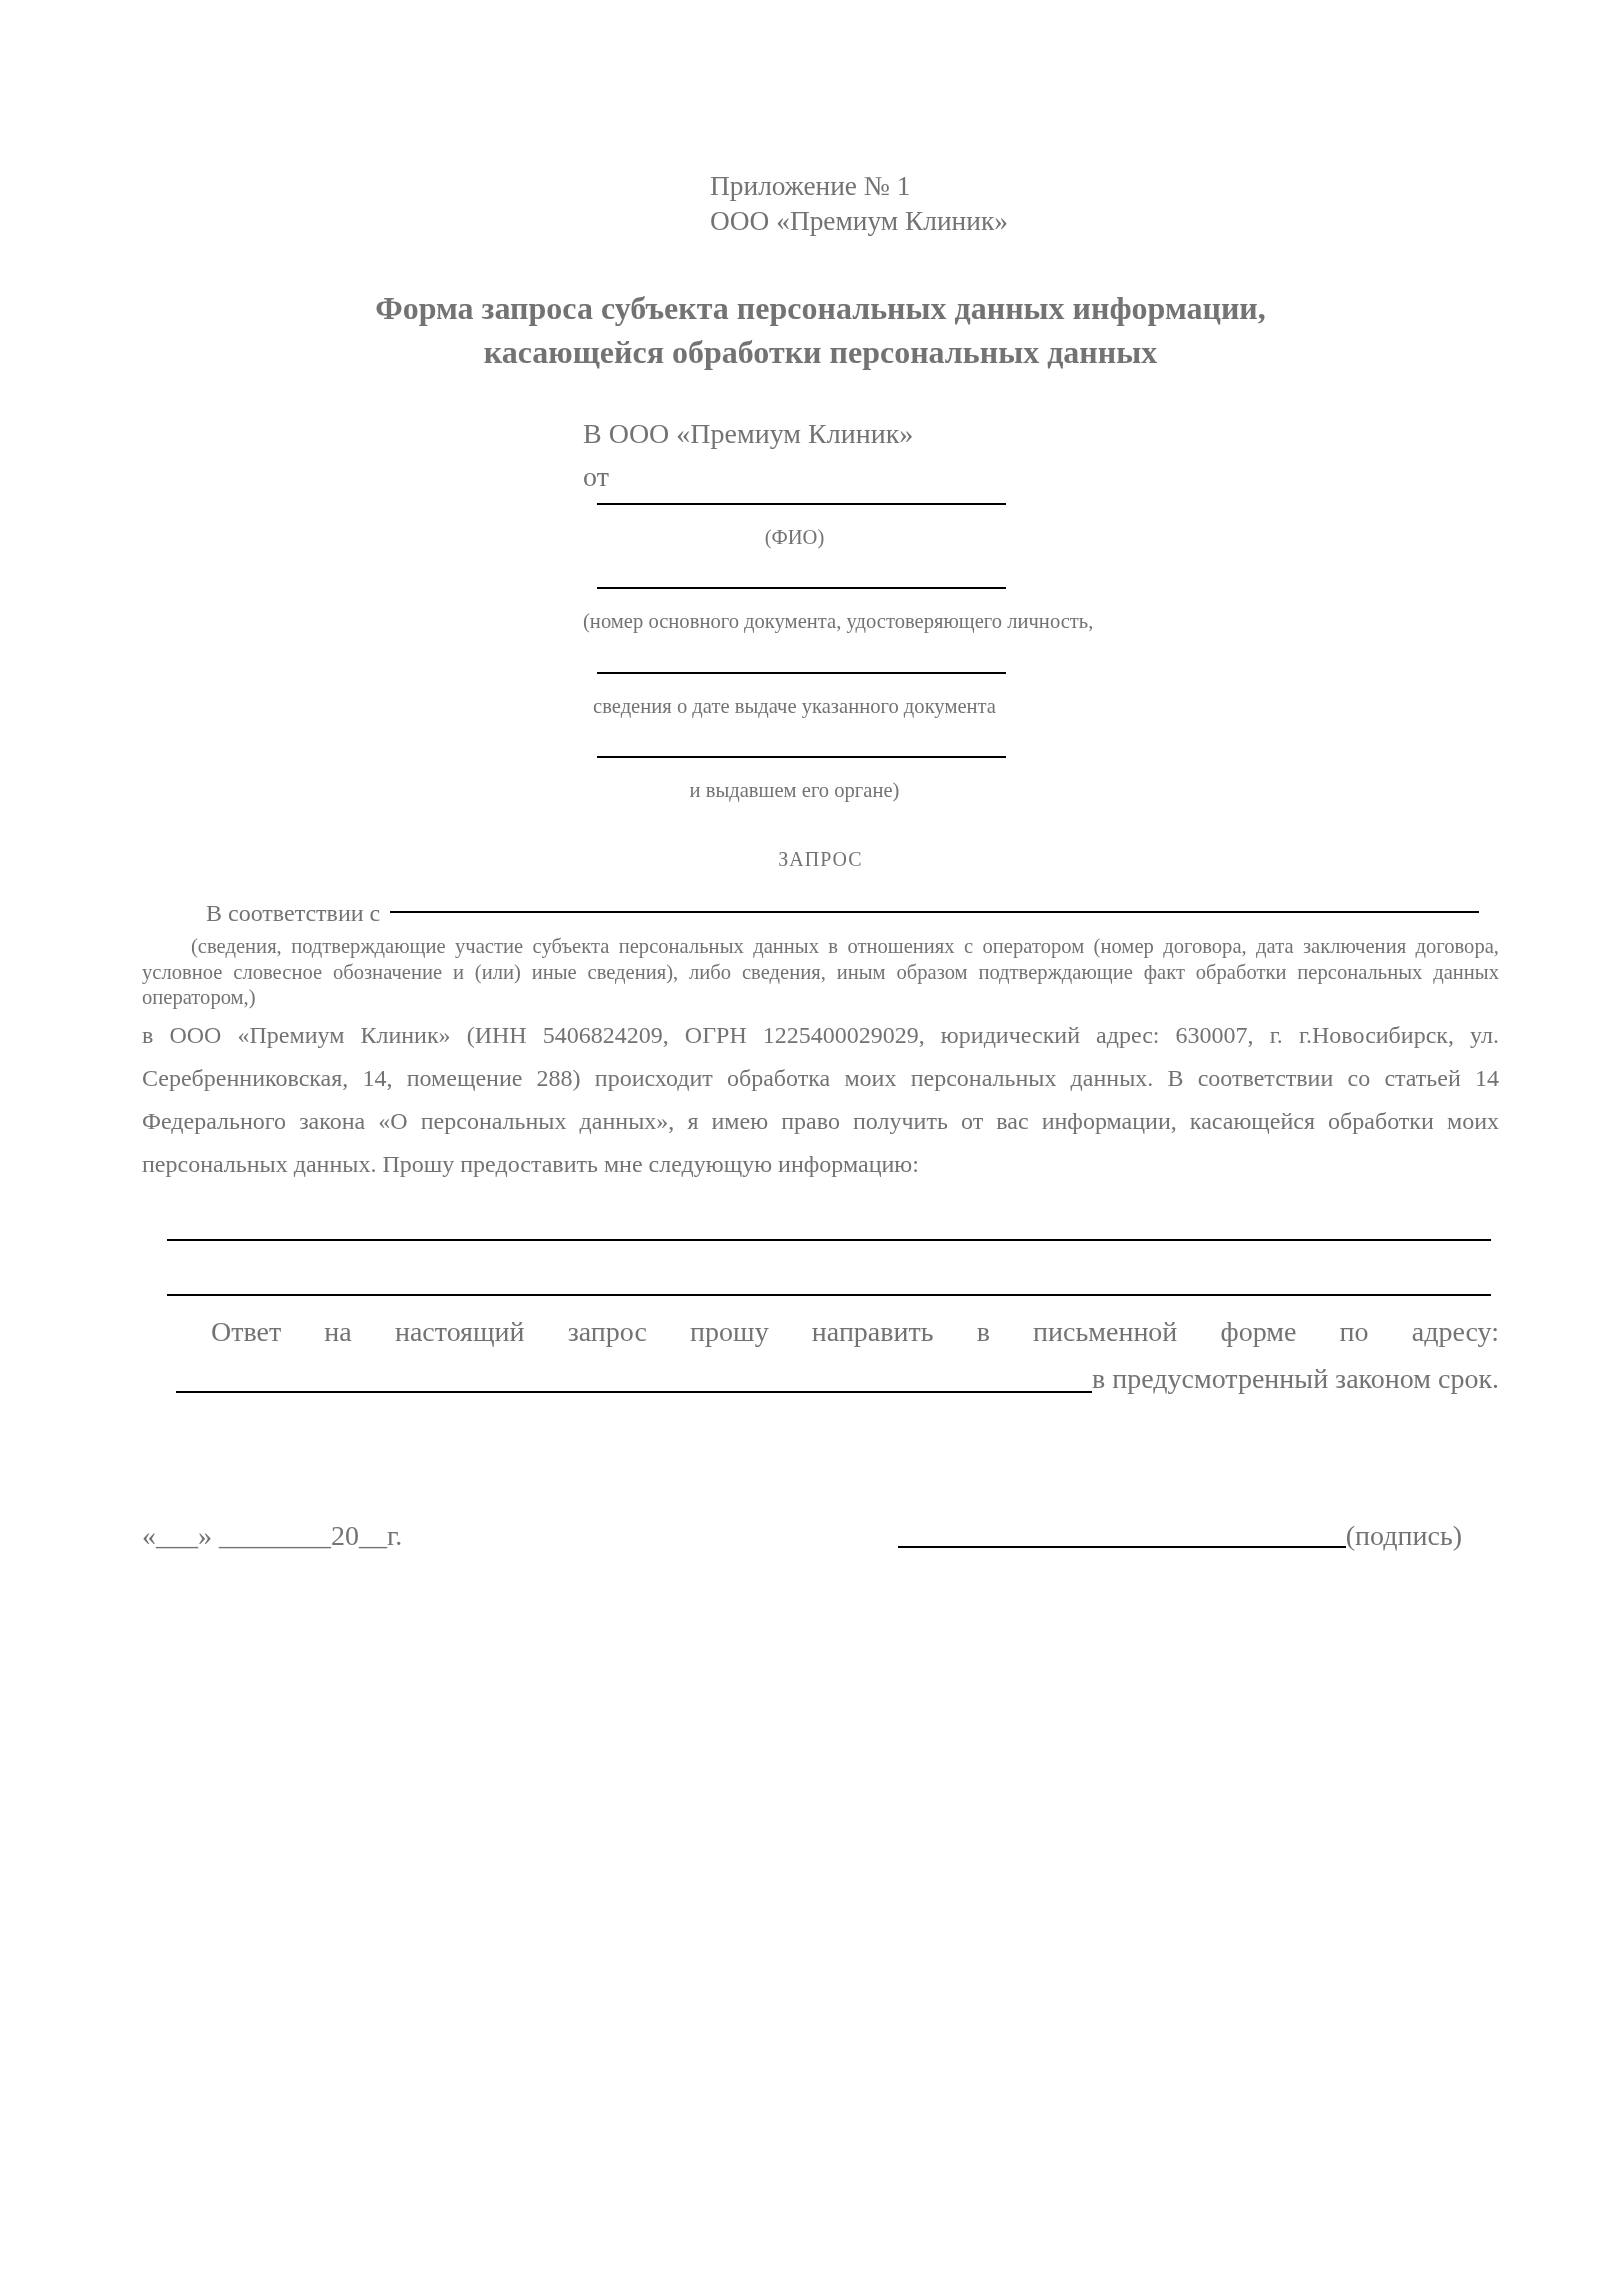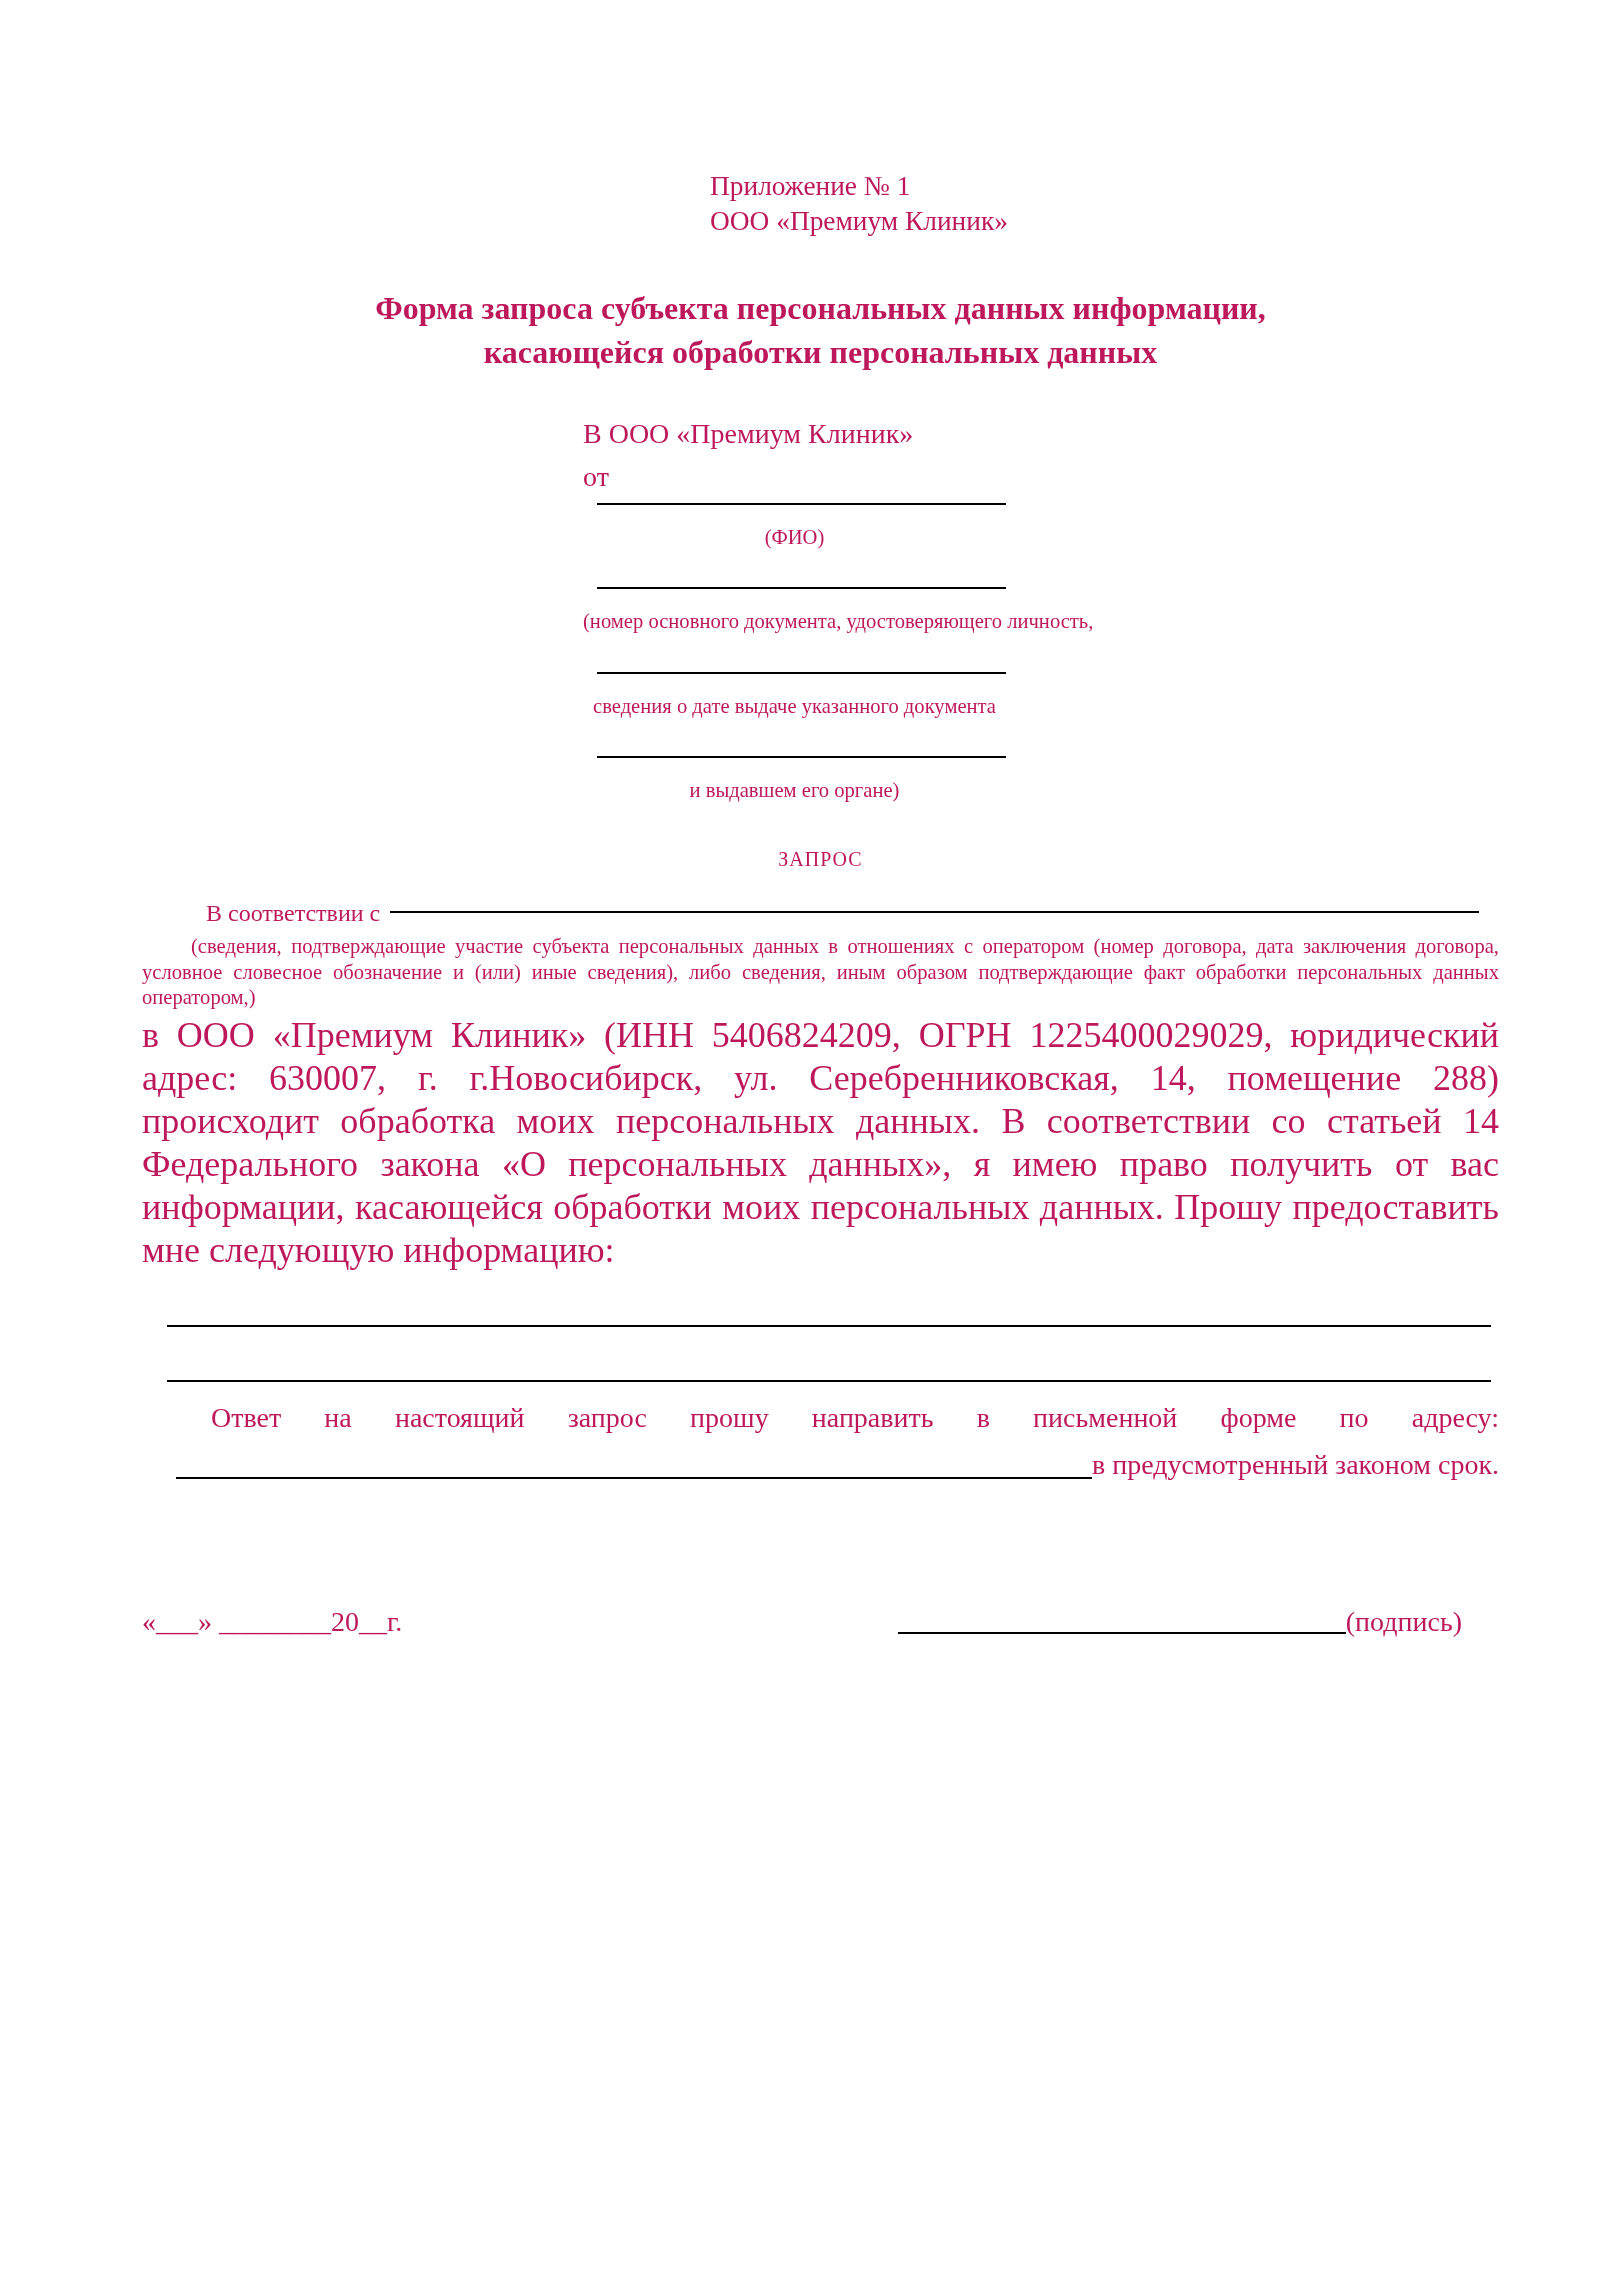--- a/index.html
+++ b/index.html
@@ -6,21 +6,21 @@
     margin: 0;
     padding: 0;
     background: #e8e8e8;
   }
   .page {
     position: relative;
     width: 1621px;
     height: 2294px;
     margin: 0 auto;
     background: #ffffff;
-    color: #be185d;
+    color: #737373;
     font-family: "Liberation Serif", "DejaVu Serif", serif;
     overflow: hidden;
   }
   .content {
     padding: 169px 122px 0 142px;
   }
 
   
   .appendix {
     margin-left: 568px;
@@ -89,21 +89,21 @@
   }
   .note {
     margin-top: 3.9px;
     font-size: 20.6px;
     line-height: 25.5px;
     text-align: justify;
     text-indent: 49px;
   }
   .body-par {
     margin-top: 3.9px;
-    font-size: 36px;
+    font-size: 24px;
     line-height: 43px;
     text-align: justify;
   }
 
   .rule {
     height: 0;
     border-bottom: 2px solid #000;
     margin: 53px 7.8px 0 24.5px;
   }
   .rule + .rule { margin-top: 53px; }

